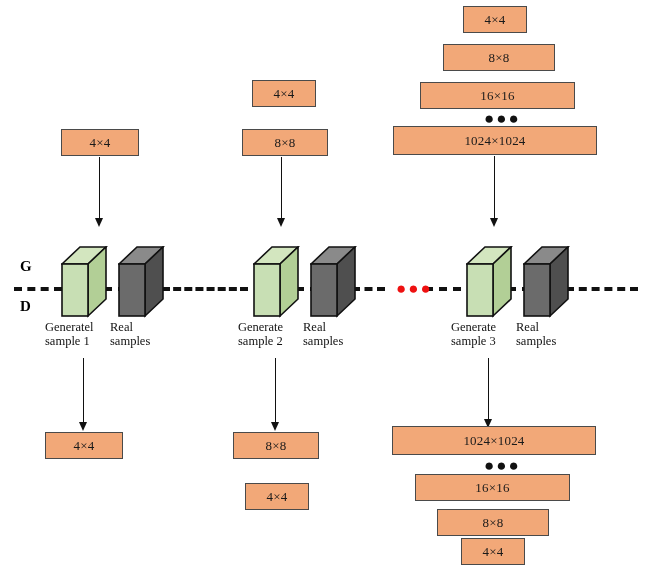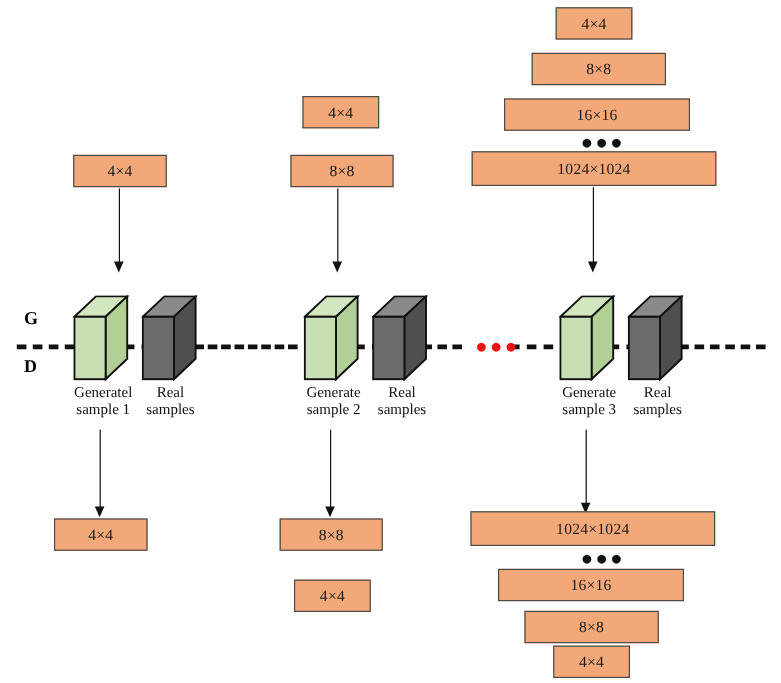--- a/index.html
+++ b/index.html
@@ -72,21 +72,21 @@
   
   .gd-label {
     position: absolute;
     font-size: 15px;
     font-weight: 700;
     color: #000000;
     font-family: "Liberation Serif", "DejaVu Serif", serif;
   }
   .slab-caption {
     position: absolute;
-    text-align: center;
+    text-align: left;
     font-size: 12.5px;
     color: #111111;
     line-height: 1.12;
     white-space: pre-line;
   }
 </style>
 </head>
 <body>
 
 <div id="canvas">

